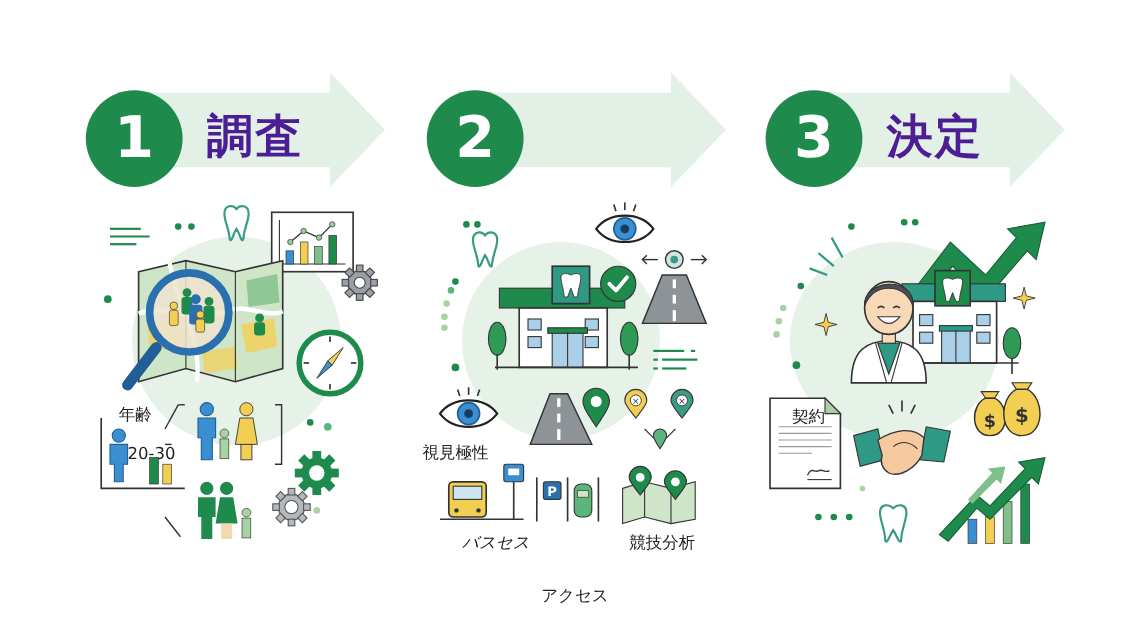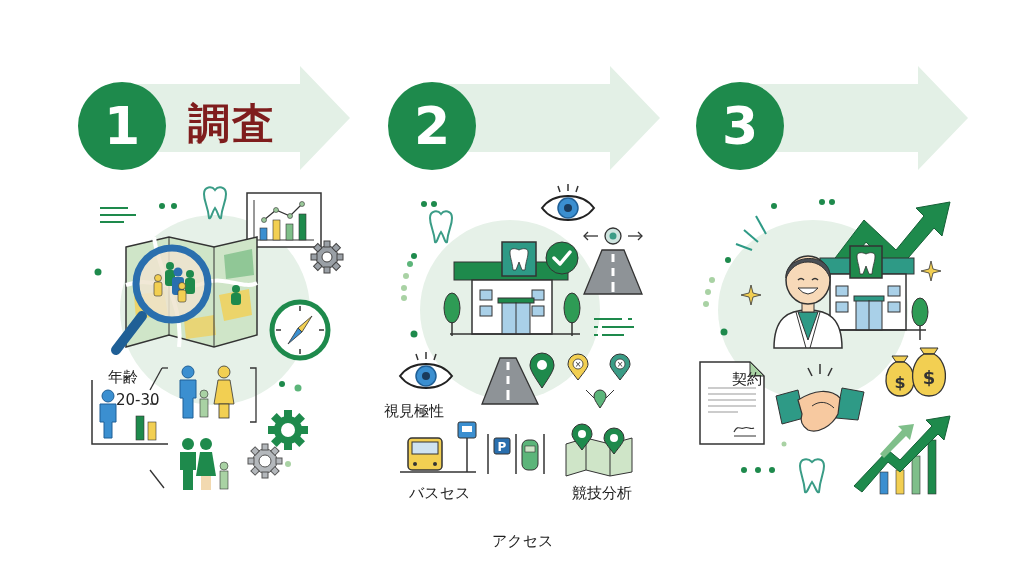--- a/index.html
+++ b/index.html
@@ -3,21 +3,21 @@
 <meta charset="utf-8">
 <style>
   * { box-sizing: border-box; margin: 0; padding: 0; }
   html, body { width: 1024px; height: 572px; background: #ffffff; overflow: hidden; }
   body { font-family: "DejaVu Sans", "Liberation Sans", sans-serif; position: relative; }
   .step { position: absolute; top: 0; width: 310px; height: 572px; }
   .arrow { position: absolute; top: 66px; }
   .num-circle { position: absolute; top: 82px; width: 88px; height: 88px; border-radius: 50%;
     background: #1e8a4c; color: #fff; font-weight: bold; font-size: 52px;
     display: flex; align-items: center; justify-content: center; }
-  .title { position: absolute; top: 96px; font-size: 42px; font-weight: bold; color: #7f1d1d; letter-spacing: 2px; }
+  .title { position: absolute; top: 96px; font-size: 42px; font-weight: bold; color: #4c1d95; letter-spacing: 2px; }
   .bg-blob { position: absolute; border-radius: 50%; background: #e6f1e8; }
   .label { position: absolute; font-size: 15px; color: #222; white-space: nowrap; }
   svg { position: absolute; overflow: visible; }
 </style>
 </head>
 <body>
 
 <div class="step" style="left:70px;">
   <svg class="arrow" width="290" height="110" style="left:0;">
     <polygon points="40,18 230,18 230,0 280,52 230,104 230,86 40,86" fill="#e3f0e6"></polygon>
@@ -113,21 +113,21 @@
     <circle cx="32" cy="32" r="28" fill="#fff" stroke="#1e8a4c" stroke-width="5"></circle>
     <line x1="32" y1="8" x2="32" y2="13" stroke="#333" stroke-width="1.5"></line>
       <line x1="32" y1="51" x2="32" y2="56" stroke="#333" stroke-width="1.5"></line>
     <line x1="8" y1="32" x2="13" y2="32" stroke="#333" stroke-width="1.5"></line>
       <line x1="51" y1="32" x2="56" y2="32" stroke="#333" stroke-width="1.5"></line>
     <polygon points="44,18 34,34 30,30" fill="#f2cf52" stroke="#333" stroke-width="0.8"></polygon>
     <polygon points="20,46 30,30 34,34" fill="#3b8fd0" stroke="#333" stroke-width="0.8"></polygon>
   </svg>
 
   <div class="label" style="left:38px;top:368px;">年齢</div>
-  <div class="label" style="left:46px;top:391px;">20-30</div>
+  <div class="label" style="left:46px;top:403px;">20-30</div>
   <svg width="80" height="70" style="left:20px;top:378px;">
     <polyline points="2,2 2,66 78,66" fill="none" stroke="#333" stroke-width="1.5"></polyline>
     <circle cx="18" cy="18" r="6" fill="#3b8fd0" stroke="#1f5f96" stroke-width="1"></circle>
     <path d="M10,26 L26,26 L26,44 L22,44 L22,60 L14,60 L14,44 L10,44 Z" fill="#3b8fd0" stroke="#1f5f96" stroke-width="1"></path>
     <rect x="46" y="38" width="8" height="24" fill="#1e8a4c" stroke="#333" stroke-width="0.6"></rect>
     <rect x="58" y="44" width="8" height="18" fill="#f2cf52" stroke="#333" stroke-width="0.6"></rect>
   </svg>
   <svg width="180" height="130" style="left:80px;top:362px;">
     <line x1="0" y1="28" x2="12" y2="6" stroke="#333" stroke-width="1.3"></line>
     <line x1="12" y1="6" x2="18" y2="6" stroke="#333" stroke-width="1.3"></line>
@@ -304,21 +304,21 @@
   <svg width="80" height="56" style="left:20px;top:420px;">
     <rect x="58" y="2" width="18" height="16" rx="2" fill="#3b8fd0" stroke="#333"></rect>
       <rect x="62" y="6" width="10" height="6" fill="#fff"></rect>
     <line x1="67" y1="18" x2="67" y2="52" stroke="#333" stroke-width="1.5"></line>
     <rect x="8" y="18" width="34" height="32" rx="4" fill="#f2cf52" stroke="#333" stroke-width="1.5"></rect>
       <rect x="12" y="22" width="26" height="12" fill="#cfe3f0" stroke="#333"></rect>
     <circle cx="15" cy="44" r="2" fill="#333"></circle>
       <circle cx="35" cy="44" r="2" fill="#333"></circle>
     <line x1="0" y1="52" x2="76" y2="52" stroke="#333" stroke-width="1.5"></line>
   </svg>
-  <div class="label" style="left:29px;top:484px;">バスセス</div>
+  <div class="label" style="left:40px;top:484px;font-style:italic;">バスセス</div>
   <svg width="60" height="46" style="left:106px;top:430px;">
     <line x1="2" y1="4" x2="2" y2="44" stroke="#333" stroke-width="1.5"></line>
       <line x1="30" y1="4" x2="30" y2="44" stroke="#333" stroke-width="1.5"></line>
       <line x1="58" y1="4" x2="58" y2="44" stroke="#333" stroke-width="1.5"></line>
     <rect x="8" y="8" width="16" height="16" rx="2" fill="#2a6fae" stroke="#333"></rect>
       <text x="16" y="21" font-size="12" font-weight="bold" text-anchor="middle" fill="#fff">P</text>
     <g>
         <rect x="36" y="10" width="16" height="30" rx="6" fill="#5cb57a" stroke="#333"></rect>
         <rect x="39" y="16" width="10" height="6" fill="#cfe5c8" stroke="#333" stroke-width="0.6"></rect>
       </g>
@@ -334,20 +334,21 @@
       <circle cx="50" cy="18" r="4" fill="#fff"></circle>
   </svg>
   <div class="label" style="left:192px;top:484px;">競技分析</div>
 </div>
 
 <div class="step" style="left:688px;">
   <svg class="arrow" width="290" height="110" style="left:0;">
     <polygon points="40,18 230,18 230,0 280,52 230,104 230,86 40,86" fill="#e3f0e6"></polygon>
   </svg>
   <div class="num-circle" style="left:8px;">3</div>
+  <div class="title" style="left:118px;">決定</div>
 
   <div class="bg-blob" style="left:30px;top:220px;width:190px;height:180px;"></div>
 
   <svg width="140" height="140" style="left:6px;top:196px;">
     <circle cx="80" cy="10" r="3" fill="#1e8a4c"></circle>
       <circle cx="128" cy="6" r="3" fill="#1e8a4c"></circle>
       <circle cx="138" cy="6" r="3" fill="#1e8a4c"></circle>
     <circle cx="34" cy="64" r="3" fill="#1e8a4c"></circle>
       <circle cx="18" cy="84" r="3" fill="#a9d2a4"></circle>
       <circle cx="14" cy="96" r="3" fill="#a9d2a4"></circle>
@@ -403,21 +404,21 @@
     <path d="M2,2 L52,2 L66,16 L66,84 L2,84 Z" fill="#fff" stroke="#333" stroke-width="1.5"></path>
     <path d="M52,2 L52,16 L66,16 Z" fill="#a9d2a4" stroke="#333"></path>
     <line x1="10" y1="28" x2="58" y2="28" stroke="#999"></line>
       <line x1="10" y1="34" x2="58" y2="34" stroke="#999"></line>
     <line x1="10" y1="40" x2="58" y2="40" stroke="#999"></line>
       <line x1="10" y1="46" x2="58" y2="46" stroke="#999"></line>
     <line x1="10" y1="52" x2="40" y2="52" stroke="#999"></line>
     <path d="M36,72 C40,64 42,70 46,68 C50,66 52,70 56,68" fill="none" stroke="#333" stroke-width="1.2"></path>
     <line x1="36" y1="76" x2="58" y2="76" stroke="#333"></line>
   </svg>
-  <div class="label" style="left:32px;top:370px;margin-left:12px;">契約</div>
+  <div class="label" style="left:32px;top:370px;">契約</div>
   <svg width="100" height="90" style="left:86px;top:360px;">
     <line x1="46" y1="4" x2="46" y2="14" stroke="#333" stroke-width="1.5"></line>
       <line x1="34" y1="8" x2="38" y2="16" stroke="#333" stroke-width="1.5"></line>
       <line x1="58" y1="8" x2="54" y2="16" stroke="#333" stroke-width="1.5"></line>
     <polygon points="2,36 24,30 30,58 8,64" fill="#2e9a86" stroke="#333"></polygon>
     <polygon points="90,32 68,28 62,58 84,60" fill="#2e9a86" stroke="#333"></polygon>
     <path d="M24,40 C40,30 56,28 66,38 L64,54 C58,66 44,74 34,70 C28,66 26,60 28,54 Z" fill="#f7c9a0" stroke="#333" stroke-width="1.2"></path>
     <path d="M38,46 C46,40 54,42 60,48" fill="none" stroke="#333"></path>
   </svg>
   <svg width="80" height="60" style="left:192px;top:344px;">

